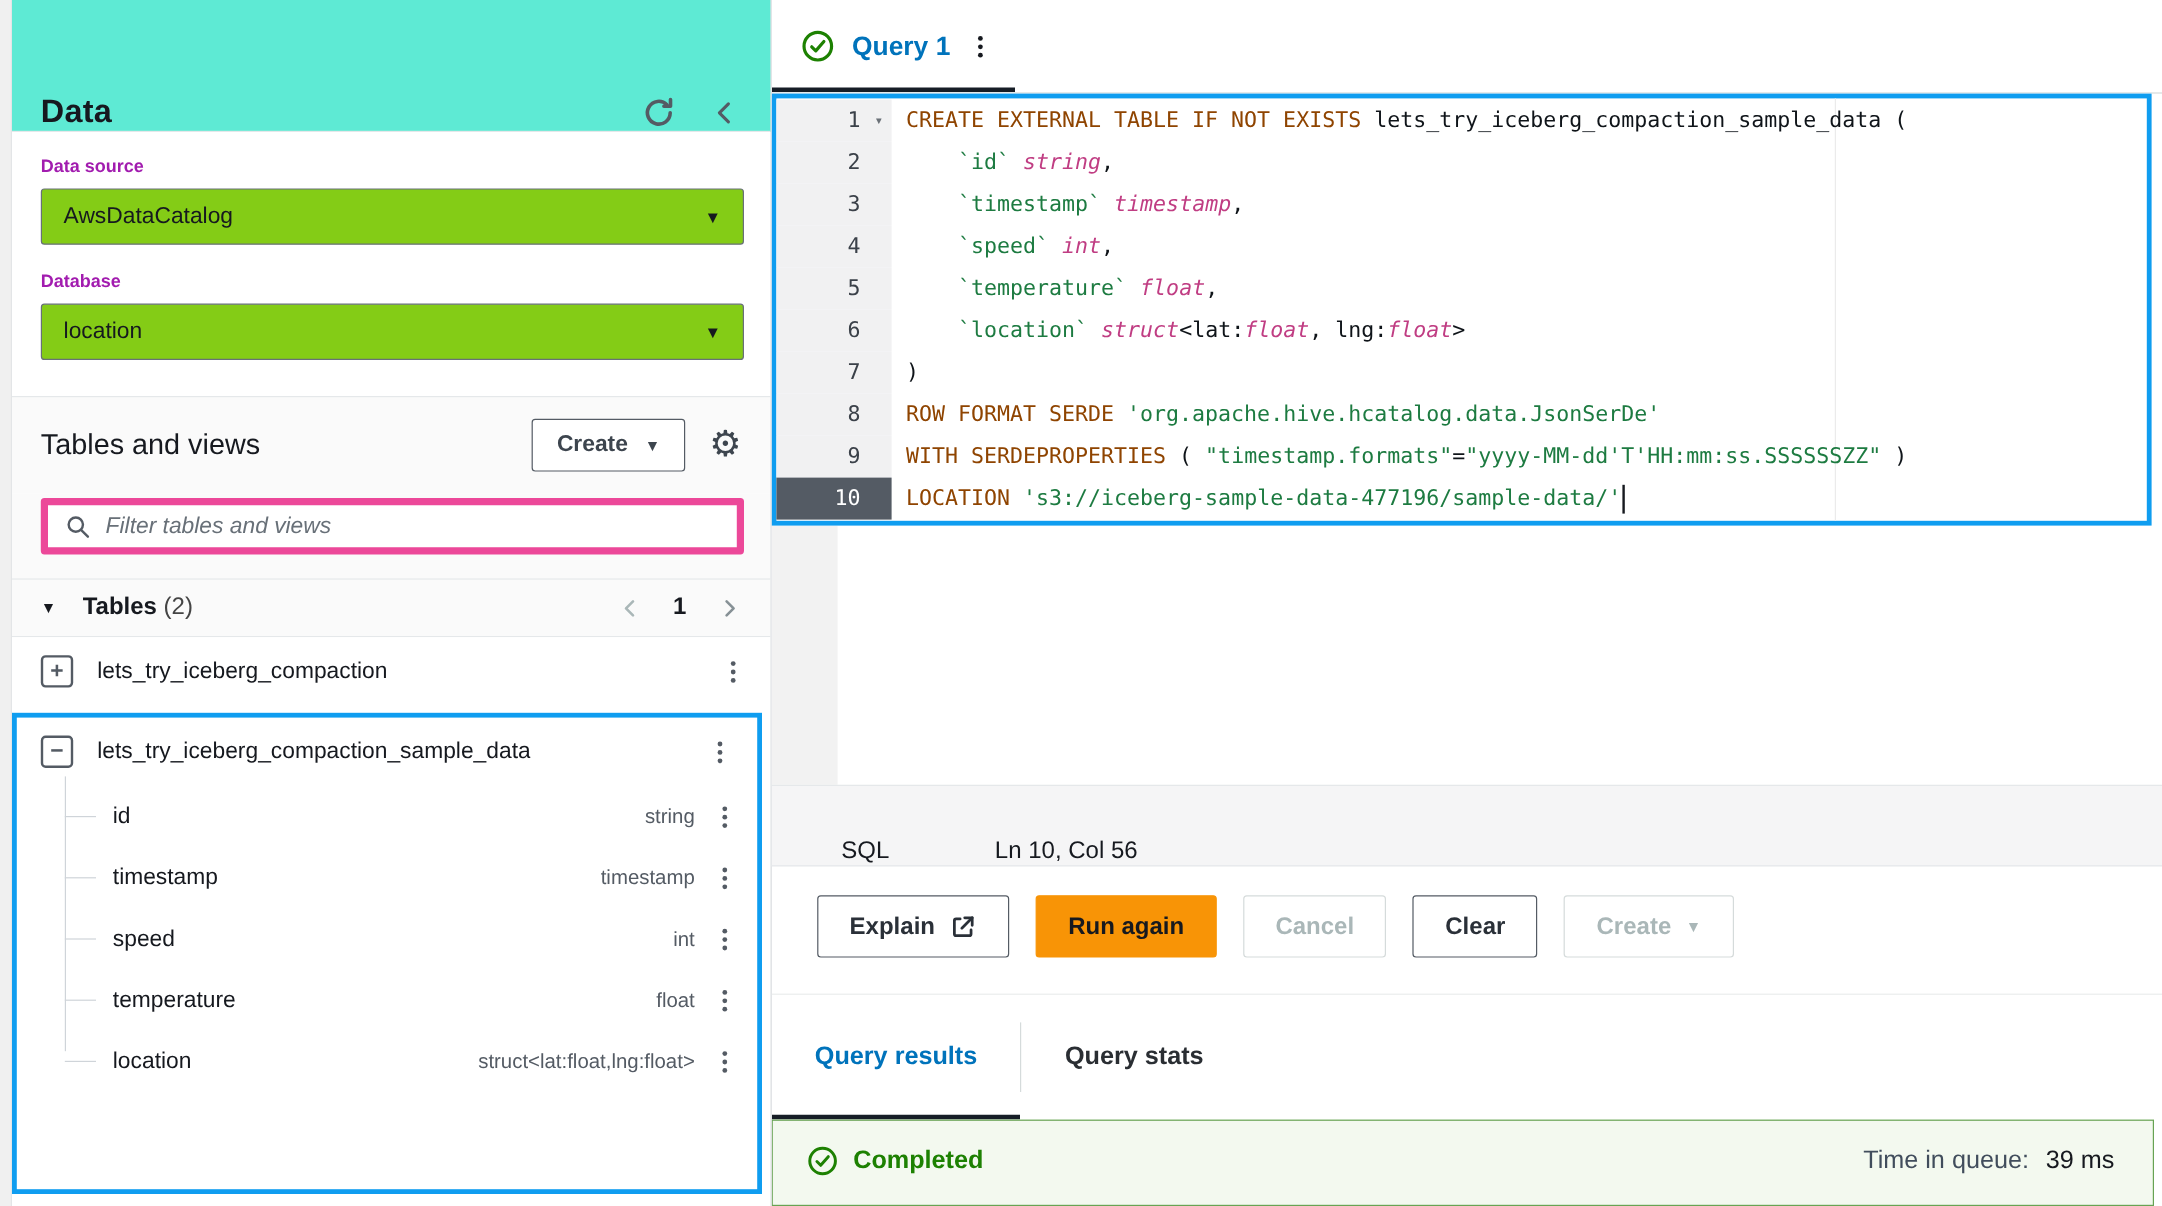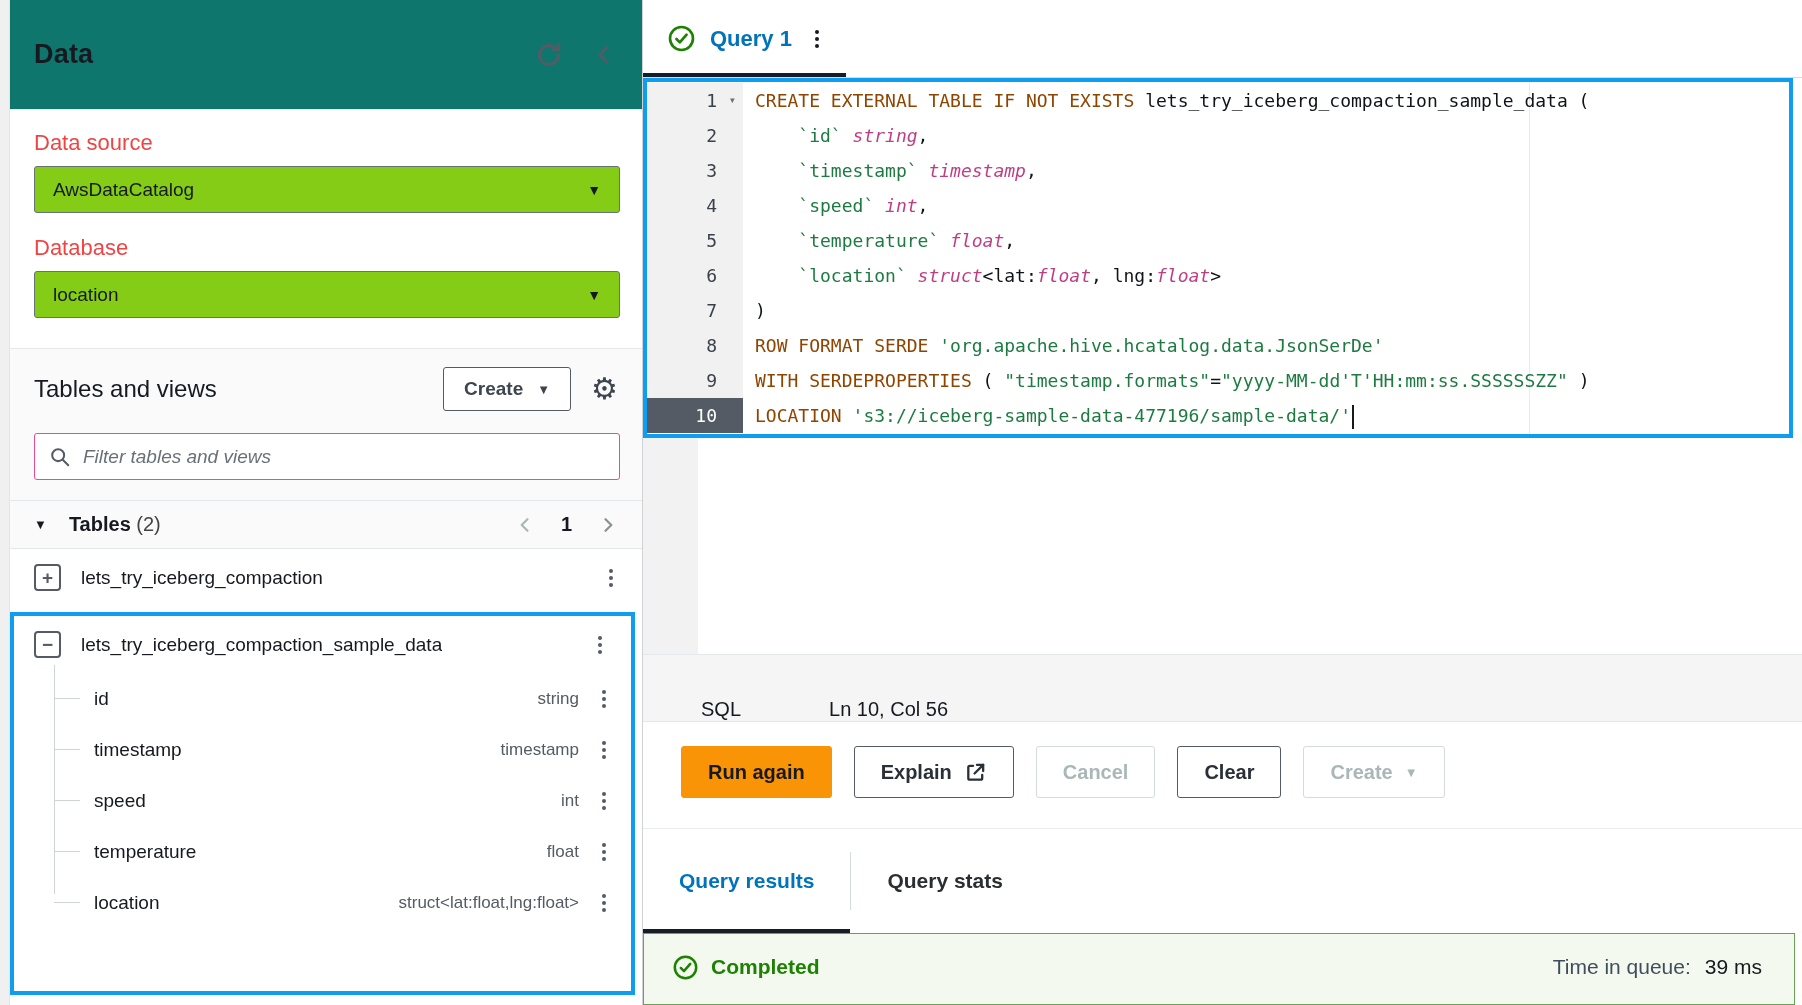--- a/index.html
+++ b/index.html
@@ -5,42 +5,42 @@
   * { box-sizing: border-box; margin: 0; padding: 0; }
   html,body { width:1802px; height:1005px; overflow:hidden; background:#fff;
     font-family:"Liberation Sans", sans-serif; color:#16191f; }
   .app { display:flex; width:1802px; height:1005px; overflow:hidden; }
 
   
   .left-rail { width:10px; background:#f0f0f0; border-right:1px solid #e3e5e7; flex:none; }
 
   
   .sidebar { width:633px; flex:none; border-right:1px solid #cfd3d7; display:flex; flex-direction:column; background:#fff; }
-  .sb-header { height:110px; background:#0f766e; border-bottom:1px solid #e5e8ea;
-    display:flex; align-items:center; padding:0 26px 0 24px; }
+  .sb-header { height:110px; background:#5eead4; border-bottom:1px solid #e5e8ea;
+    display:flex; align-items:flex-end; padding:0 26px 0 24px; }
   .sb-header h1 { font-size:27px; font-weight:700; letter-spacing:.2px; }
   .hdr-icons { margin-left:auto; display:flex; align-items:center; gap:28px; }
   .icon-btn { background:none; border:none; cursor:pointer; display:flex; align-items:center; justify-content:center; padding:0; }
 
   .sb-selects { padding:20px 22px 26px 24px; background:#fff; }
-  .sb-selects label { display:block; font-size:22px; color:#ef4444; margin-bottom:10px; }
+  .sb-selects label { display:block; font-size:15px; color:#a21caf; margin-bottom:10px;font-weight:bold; }
   .select { height:47px; border:1px solid #687078; border-radius:3px; background:#84cc16;
     display:flex; align-items:center; padding:0 18px; font-size:19px; margin-bottom:22px; cursor:pointer; }
   .select .caret { margin-left:auto; font-size:14px; color:#16191f; }
 
   .sb-tools { background:#fafafa; border-top:1px solid #e5e8ea; padding:18px 24px;
     display:flex; align-items:center; }
   .sb-tools h2 { font-size:24px; font-weight:500; flex:1; }
   .btn-create { height:44px; padding:0 20px; background:#fff; border:1px solid #545b64; border-radius:3px;
     font-family:inherit; font-size:19px; font-weight:700; color:#3d454e; display:flex; align-items:center; gap:14px; cursor:pointer; }
   .btn-create .caret { font-size:13px; }
   .gear { font-size:30px; color:#3d454e; margin-left:20px; line-height:1; }
 
   .sb-filter { padding:4px 22px 20px 24px; background:#fafafa; }
-  .filter-box { height:47px; border:1px solid #ec4899; border-radius:3px; background:#fff;
+  .filter-box { height:47px; border:6px solid #ec4899; border-radius:3px; background:#fff;
     display:flex; align-items:center; padding:0 14px; gap:12px; }
   .filter-box input { border:none; outline:none; flex:1; font-family:inherit; font-size:19px; font-style:italic; color:#16191f; }
   .filter-box input::placeholder { color:#687078; font-style:italic; }
 
   .sb-group { background:#fafafa; border-top:1px solid #e5e8ea; border-bottom:1px solid #e5e8ea;
     padding:12px 24px; display:flex; align-items:center; }
   .tri { font-size:13px; color:#16191f; margin-right:22px; cursor:pointer; }
   .g-label { font-size:20px; }
   .g-label b { font-weight:700; }
   .g-count { color:#444; }
@@ -306,31 +306,31 @@
     <div class="ed-below">
       <div class="gutter-ext"></div>
     </div>
 
     <div class="statusbar">
       <span>SQL</span>
       <span class="pos">Ln 10, Col 56</span>
     </div>
 
     <div class="actions">
-      <button class="btn primary">
-        <span>Run again</span>
-      </button>
       <button class="btn secondary">
         <span>Explain</span>
         <svg width="23" height="23" viewBox="0 0 24 24" fill="none" stroke="#2a3038" stroke-width="2.4" stroke-linecap="round" stroke-linejoin="round">
           <path d="M9.5 5H6a1.5 1.5 0 0 0-1.5 1.5V18A1.5 1.5 0 0 0 6 19.5h11.5A1.5 1.5 0 0 0 19 18v-3.5"></path>
           <path d="M13.5 4H20v6.5"></path>
             <path d="M20 4 11 13"></path>
         </svg>
       </button>
+      <button class="btn primary">
+        <span>Run again</span>
+      </button>
       <button class="btn disabled">
         <span>Cancel</span>
       </button>
       <button class="btn secondary">
         <span>Clear</span>
       </button>
       <button class="btn disabled">
         <span>Create</span>
         <span class="caret">▼</span>
       </button>

